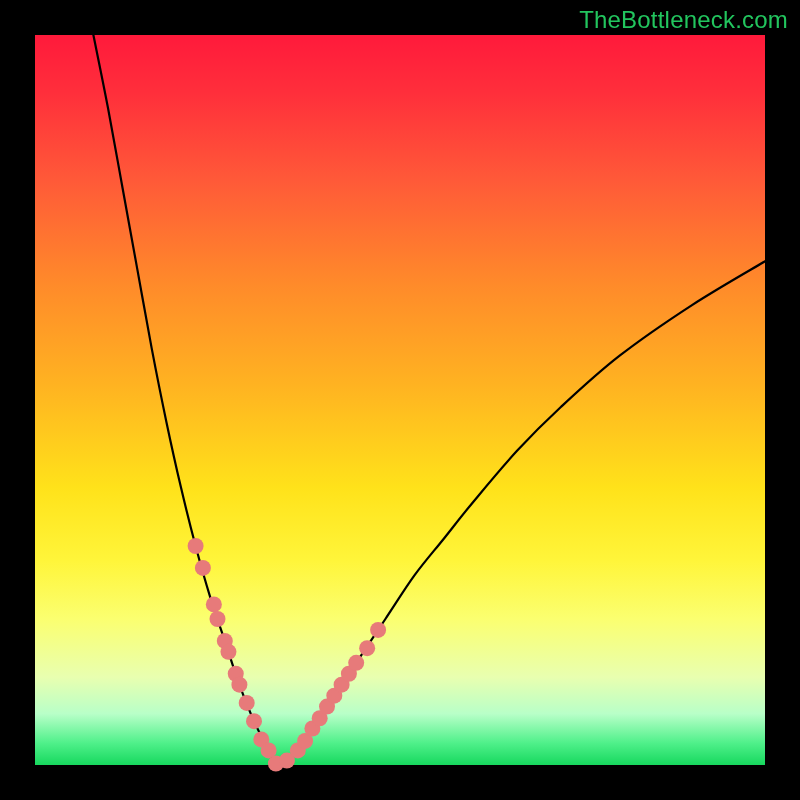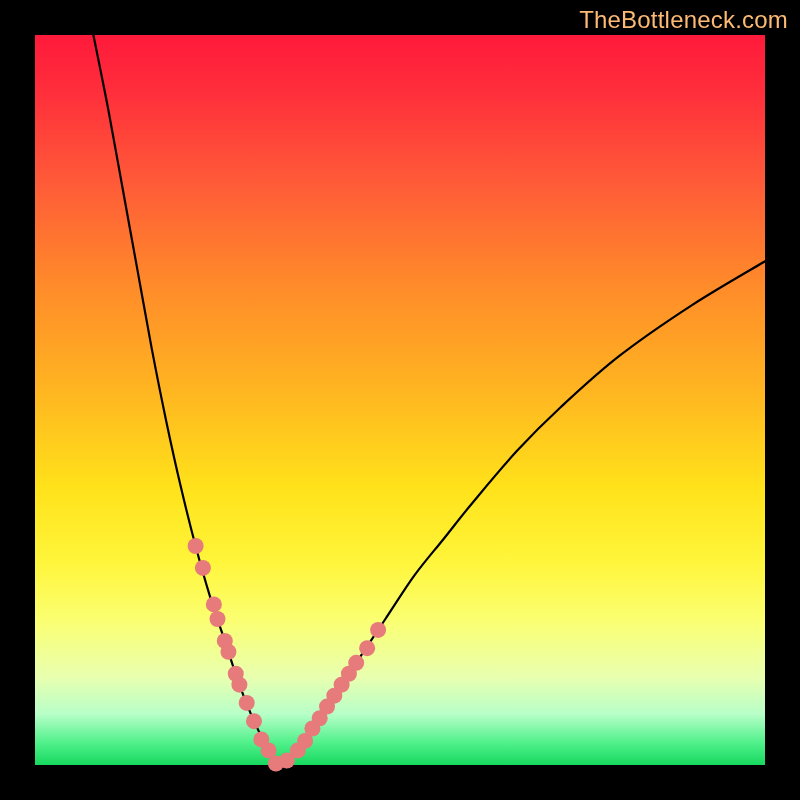--- a/index.html
+++ b/index.html
@@ -37,21 +37,21 @@
       #e8ffb0 88%,
       #b8ffc8 93%,
       #4ff08a 97%,
       #17d85e 100%
     );
   }
   .watermark {
     position: absolute;
     top: 6px;
     right: 12px;
-    color: #fdba74;
+    color: #22c55e;
     font-size: 24px;
     letter-spacing: 0.2px;
     user-select: none;
   }
   svg.curve {
     position: absolute;
     top: 0;
     left: 0;
     width: 730px;
     height: 730px;

